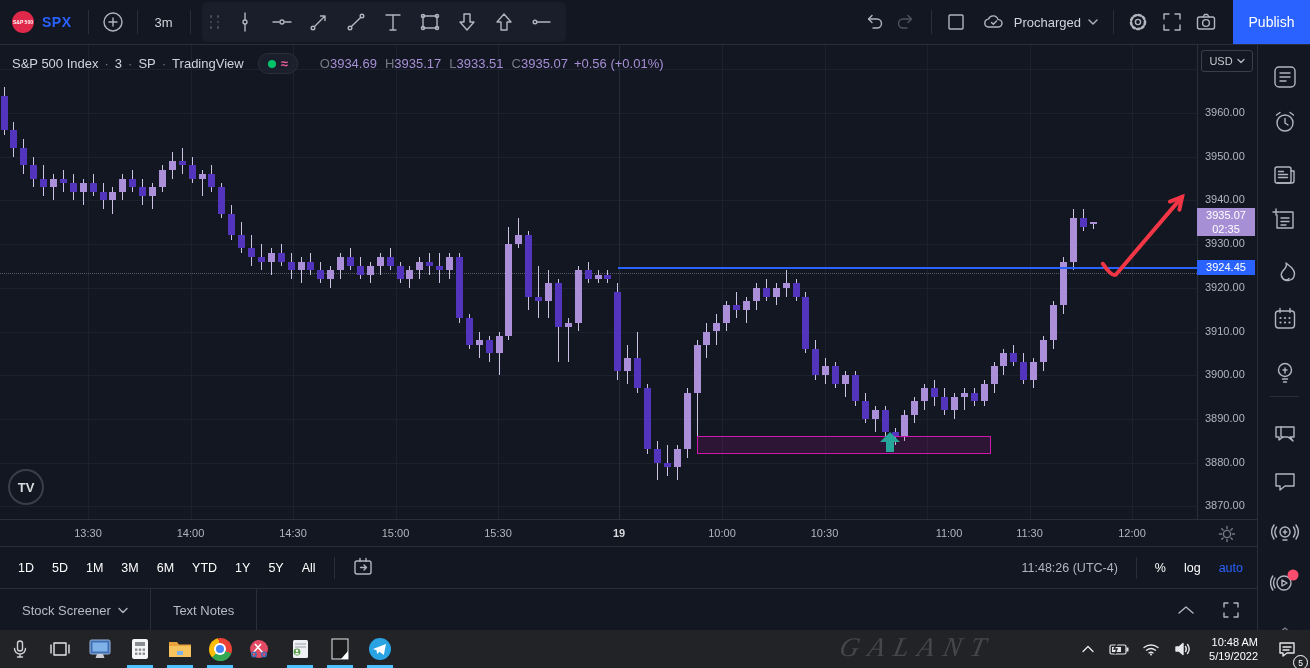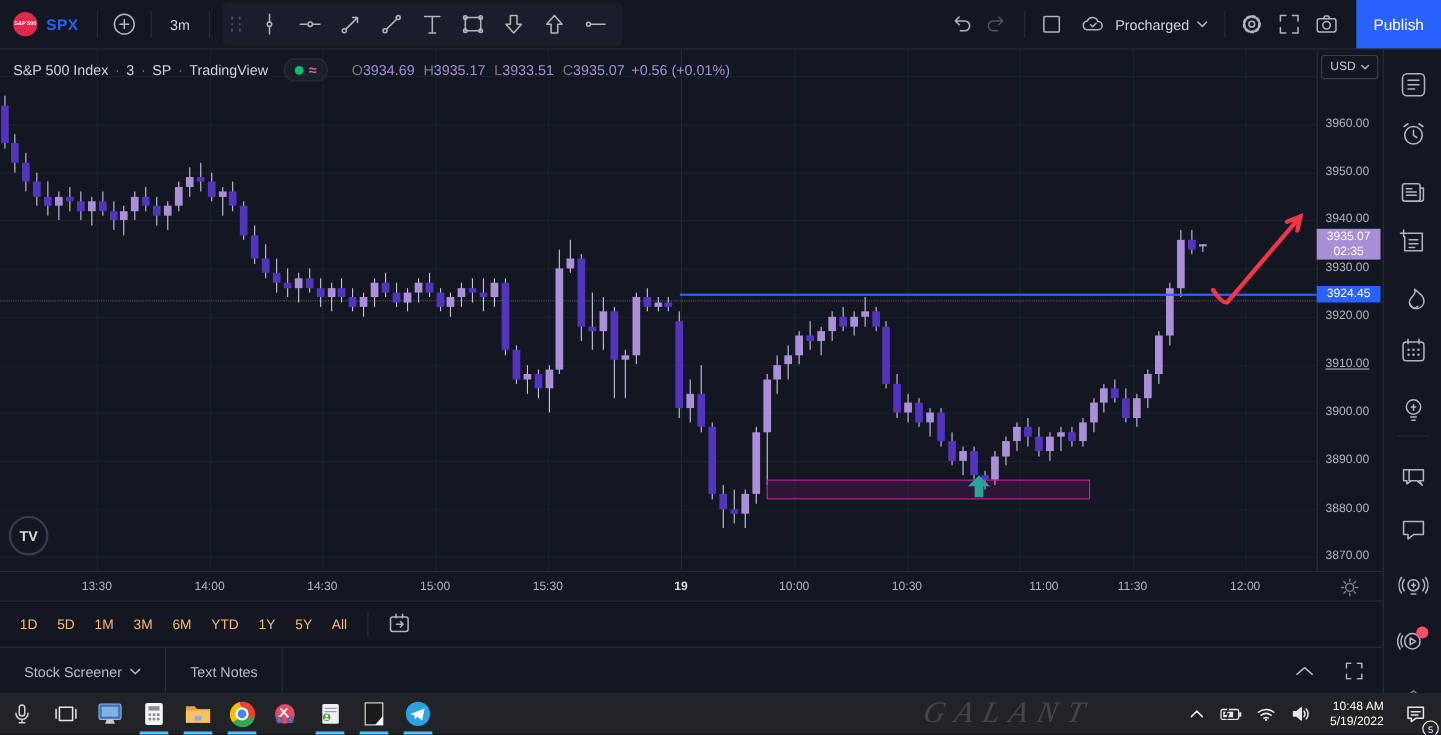--- a/index.html
+++ b/index.html
@@ -51,21 +51,21 @@
   #badge-line{position:absolute;left:0;width:58px;background:#2962ff;color:#fff;text-align:center;
               font-size:11px;line-height:15px;z-index:4;}
   
   #taxis{position:absolute;top:475px;left:0;width:1197px;height:27px;border-top:1px solid #2a2e39;}
   .tlabel{position:absolute;top:7px;transform:translateX(-50%);font-size:11px;color:#b2b5be;}
   #taxis-corner{position:absolute;top:475px;left:1197px;width:60px;height:27px;border-top:1px solid #2a2e39;
                 display:flex;align-items:center;justify-content:center;}
   
   #rangerow{position:absolute;top:502px;left:0;width:1257px;height:42px;border-top:1px solid #2a2e39;
             display:flex;align-items:center;font-size:12.5px;}
-  .rng{margin-left:18px;cursor:pointer;color:#fdba74;}
+  .rng{margin-left:18px;cursor:pointer;color:#ffffff;}
   .rr-sep{width:1px;height:22px;background:#2a2e39;margin:0 0 0 18px;}
   #rr-right{margin-left:auto;display:flex;align-items:center;gap:18px;padding-right:14px;}
   #rr-auto{color:#2962ff;cursor:pointer;}
   
   #tabsrow{position:absolute;top:544px;left:0;width:1257px;height:42px;border-top:1px solid #2a2e39;
            display:flex;align-items:stretch;font-size:13px;}
   .tab{display:flex;align-items:center;gap:7px;padding:0 22px;border-right:1px solid #2a2e39;cursor:pointer;color:#b8bbc4;}
   .tab:first-child{border-left:none;}
   #tabs-right{margin-left:auto;display:flex;align-items:center;gap:28px;padding-right:18px;}
   
@@ -511,21 +511,21 @@
         <div>3935.07</div>
         <div>02:35</div>
       </div>
       <div id="badge-line" style="top: 216.353px;">3924.45</div>
     <div class="plabel" style="top: 18.3px;">3970.00</div>
         <div class="plabel" style="top: 62px;">3960.00</div>
         <div class="plabel" style="top: 105.7px;">3950.00</div>
         <div class="plabel" style="top: 149.4px;">3940.00</div>
         <div class="plabel" style="top: 193.1px;">3930.00</div>
         <div class="plabel" style="top: 236.8px;">3920.00</div>
-        <div class="plabel" style="top: 280.5px; text-decoration: underline;">3910.00</div>
+        <div class="plabel" style="top: 280.5px;">3910.00</div>
         <div class="plabel" style="top: 324.2px;">3900.00</div>
         <div class="plabel" style="top: 367.9px;">3890.00</div>
         <div class="plabel" style="top: 411.6px;">3880.00</div>
         <div class="plabel" style="top: 455.3px;">3870.00</div>
       </div>
 
     <div id="taxis">
         <div class="tlabel" style="left: 88px;">13:30</div>
         <div class="tlabel" style="left: 190.5px;">14:00</div>
         <div class="tlabel" style="left: 293px;">14:30</div>
@@ -547,20 +547,27 @@
 
     <div id="rangerow">
       <span id="ranges"><span class="rng">1D</span><span class="rng">5D</span><span class="rng">1M</span><span class="rng">3M</span><span class="rng">6M</span><span class="rng">YTD</span><span class="rng">1Y</span><span class="rng">5Y</span><span class="rng">All</span></span>
       <span class="rr-sep"></span>
       <span class="rng">
         <svg class="ic" width="22" height="20">
             <rect x="2" y="4" width="16" height="13" rx="2"></rect>
             <path d="M7 1.5v3M13 1.5v3M7.5 10.5h6M11 8l2.5 2.5L11 13"></path>
           </svg>
       </span>
+      <span id="rr-right">
+        <span>11:48:26 (UTC-4)</span>
+        <span class="rr-sep" style="margin:0"></span>
+        <span class="rng" style="margin:0">%</span>
+        <span class="rng" style="margin:0">log</span>
+        <span id="rr-auto">auto</span>
+      </span>
     </div>
 
     <div id="tabsrow">
       <span id="tabs-host" style="display:flex">
           <span class="tab">Stock Screener<svg class="ic" width="10" height="7">
               <path d="M1 1.5l4 4 4-4"></path>
             </svg></span>
           <span class="tab">Text Notes</span>
         </span>
       <span id="tabs-right">

